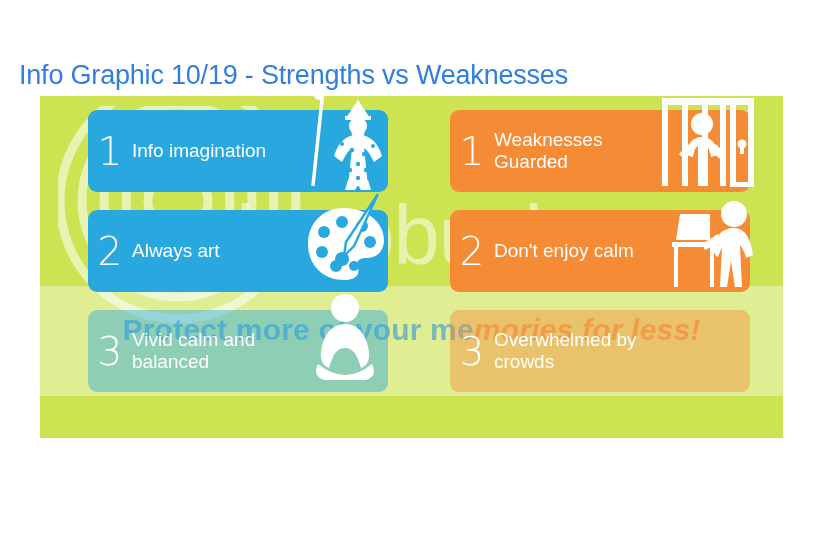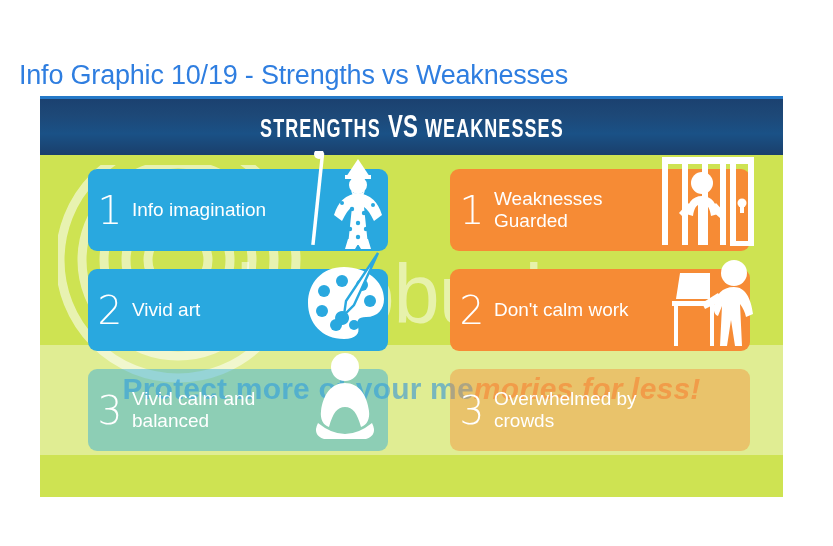--- a/index.html
+++ b/index.html
@@ -170,25 +170,20 @@
   }
   .card-icon svg{display:block;width:100%;height:100%;}
 </style>
 </head>
 <body>
 
 <div class="page-title">Info Graphic 10/19 - Strengths vs Weaknesses</div>
 
 <div class="infographic">
 
-  <div class="ig-header">
-    <div class="ig-header-title">
-      <span>STRENGTHS</span><span class="vs">VS</span><span>WEAKNESSES</span>
-    </div>
-  </div>
 
   <div class="ig-body">
 
     <svg class="rings" viewBox="0 0 330 250">
       <g fill="none" stroke="#ffffff" stroke-width="9">
         <circle cx="120" cy="95" r="30"></circle>
         <circle cx="120" cy="95" r="52"></circle>
         <circle cx="120" cy="95" r="74"></circle>
         <circle cx="120" cy="95" r="96"></circle>
         <circle cx="120" cy="95" r="118"></circle>
@@ -231,21 +226,21 @@
                   <circle cx="62" cy="86" r="2.2"></circle>
                 <circle cx="46" cy="52" r="2"></circle>
                   <circle cx="77" cy="54" r="2"></circle>
               </g>
             </svg>
           </div>
         </div>
 
         <div class="card blue">
           <div class="card-num">2</div>
-          <div class="card-label">Vivid art</div>
+          <div class="card-label">Always art</div>
           <div class="card-icon">
             <svg viewBox="0 0 98 100">
               <path fill="#ffffff" d="M48 16 C26 16 12 32 12 52 C12 72 26 88 48 88 C60 88 64 82 62 76 C60 70 62 66 70 66 C82 66 88 58 88 48 C88 30 70 16 48 16 Z M46 74 a7 7 0 1 1 0.1 0 Z"></path>
               <g fill="#29a8df">
                 <circle cx="28" cy="40" r="6"></circle>
                   <circle cx="46" cy="30" r="6"></circle>
                 <circle cx="66" cy="34" r="6"></circle>
                   <circle cx="74" cy="50" r="6"></circle>
                 <circle cx="26" cy="60" r="6"></circle>
                   <circle cx="40" cy="74" r="6"></circle>
@@ -296,21 +291,21 @@
                 <path d="M44 45 c-10 0 -15 8 -16 18 l7 2 c1 -7 3 -10 5 -11 v40 h8 v-40 c2 1 4 4 5 11 l7 -2 c-1 -10 -6 -18 -16 -18 z"></path>
                 <path d="M30 52 l-9 10 l5 5 l10 -9 z"></path>
                 <path d="M58 52 l9 10 l-5 5 l-10 -9 z"></path>
               </g>
             </svg>
           </div>
         </div>
 
         <div class="card orange">
           <div class="card-num">2</div>
-          <div class="card-label">Don't calm work</div>
+          <div class="card-label">Don't enjoy calm</div>
           <div class="card-icon">
             <svg viewBox="0 0 98 100">
               <g fill="#ffffff">
                 <path d="M14 50 h42 v5 h-42 z"></path>
                 <path d="M22 22 h30 v26 h-34 z"></path>
                 <rect x="16" y="55" width="4" height="40"></rect>
                 <rect x="52" y="55" width="4" height="40"></rect>
                 <circle cx="76" cy="22" r="13"></circle>
                 <path d="M76 36 c-12 0 -18 8 -20 18 c-1 6 1 10 4 11 l4 -10 l-2 40 h7 l4 -26 l4 26 h7 l-2 -42 c3 4 5 8 6 13 l7 -3 c-2 -16 -8 -27 -19 -27 z"></path>
                 <path d="M60 42 l-16 10 l3 6 l18 -9 z"></path>

